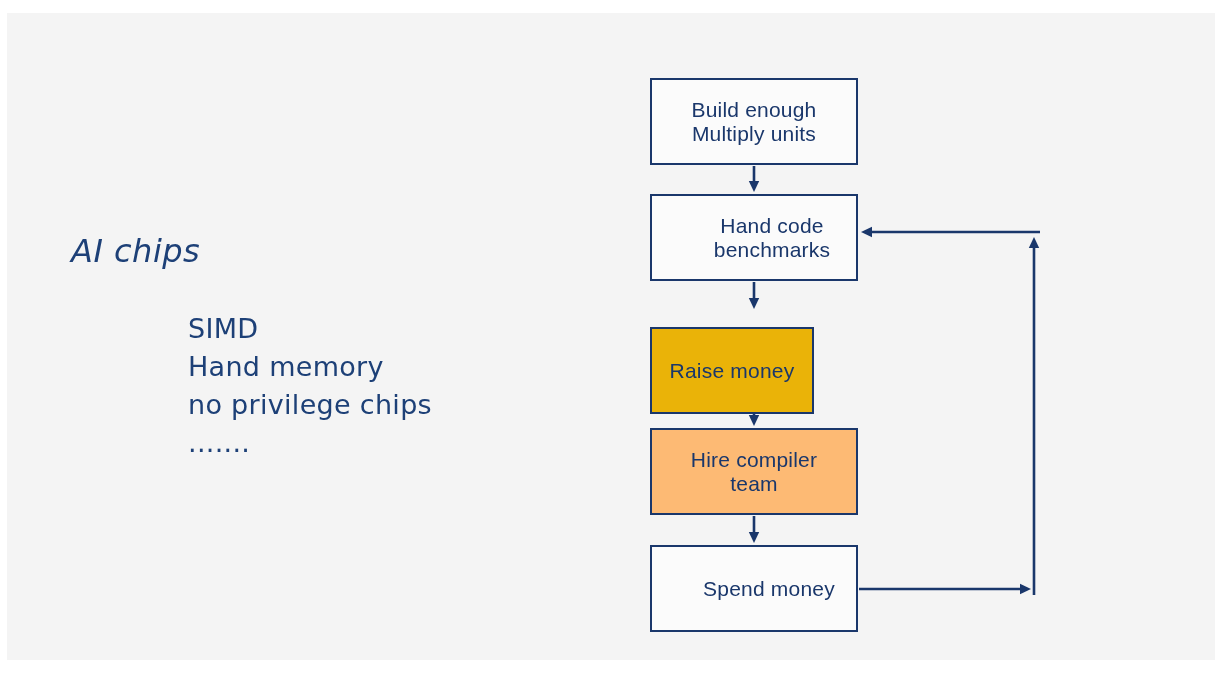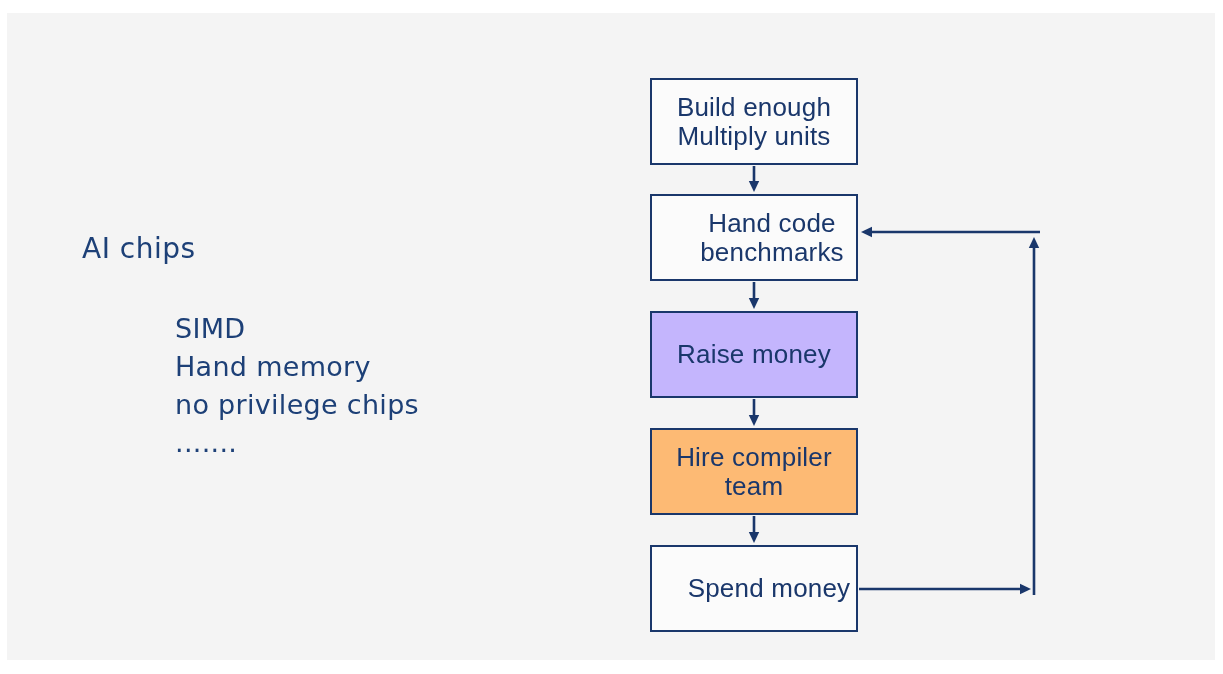--- a/index.html
+++ b/index.html
@@ -26,57 +26,58 @@
   
   .notes-block {
     position: absolute;
     left: 0;
     top: 0;
     color: #1d4077;
     font-family: "DejaVu Sans", sans-serif;
   }
   .notes-title {
     position: absolute;
-    left: 75px;
+    left: 64px;
     top: 219px;
-    font-size: 28px;
+    font-size: 32px;
     letter-spacing: 0.5px;
     white-space: nowrap;
+    font-style: italic;
   }
   .notes-list {
     position: absolute;
     left: 168px;
     top: 297px;
     font-size: 27px;
     line-height: 38px;
     letter-spacing: 0.3px;
     white-space: nowrap;
   }
-  .note-line { display: block; }
+  .note-line { display: block; margin-left: 13px; }
 
   
   .flowchart-layer {
     position: absolute;
     left: 0; top: 0;
     width: 1223px;
     height: 674px;
   }
   .flow-node {
     position: absolute;
     background: #fbfbfb;
     border: 2px solid #1a376b;
     display: flex;
     align-items: center;
     justify-content: center;
     text-align: center;
   }
   .flow-node-label {
     color: #1a376b;
-    font-size: 26px;
-    line-height: 29px;
+    font-size: 21px;
+    line-height: 24px;
     letter-spacing: 0.2px;
     white-space: pre-line;
   }
   svg.arrows {
     position: absolute;
     left: 0; top: 0;
     pointer-events: none;
   }
 </style>
 </head>
@@ -130,21 +131,21 @@
       </svg>
 
   <div class="flow-node" style="left: 650px; top: 78px; width: 208px; height: 87px; background: rgb(251, 251, 251); border-color: rgb(26, 55, 107);">
         <div class="flow-node-label" style="color: rgb(26, 55, 107);">Build enough
 Multiply units</div>
       </div>
       <div class="flow-node" style="left: 650px; top: 194px; width: 208px; height: 87px; background: rgb(251, 251, 251); border-color: rgb(26, 55, 107);">
         <div class="flow-node-label" style="color: rgb(26, 55, 107); margin-left: 36px;">Hand code
 benchmarks</div>
       </div>
-      <div class="flow-node" style="left: 650px; top: 311px; width: 208px; height: 87px; background: #c4b5fd; border-color: rgb(26, 55, 107);">
+      <div class="flow-node" style="left: 650px; top: 327px; width: 164px; height: 87px; background: #eab308; border-color: rgb(26, 55, 107);">
         <div class="flow-node-label" style="color: rgb(26, 55, 107);">Raise money</div>
       </div>
       <div class="flow-node" style="left: 650px; top: 428px; width: 208px; height: 87px; background: #fdba74; border-color: rgb(26, 55, 107);">
         <div class="flow-node-label" style="color: rgb(26, 55, 107);">Hire compiler
 team</div>
       </div>
       <div class="flow-node" style="left: 650px; top: 545px; width: 208px; height: 87px; background: rgb(251, 251, 251); border-color: rgb(26, 55, 107); padding-left: 30px;">
         <div class="flow-node-label" style="color: rgb(26, 55, 107);">Spend money</div>
       </div>
     </div>

